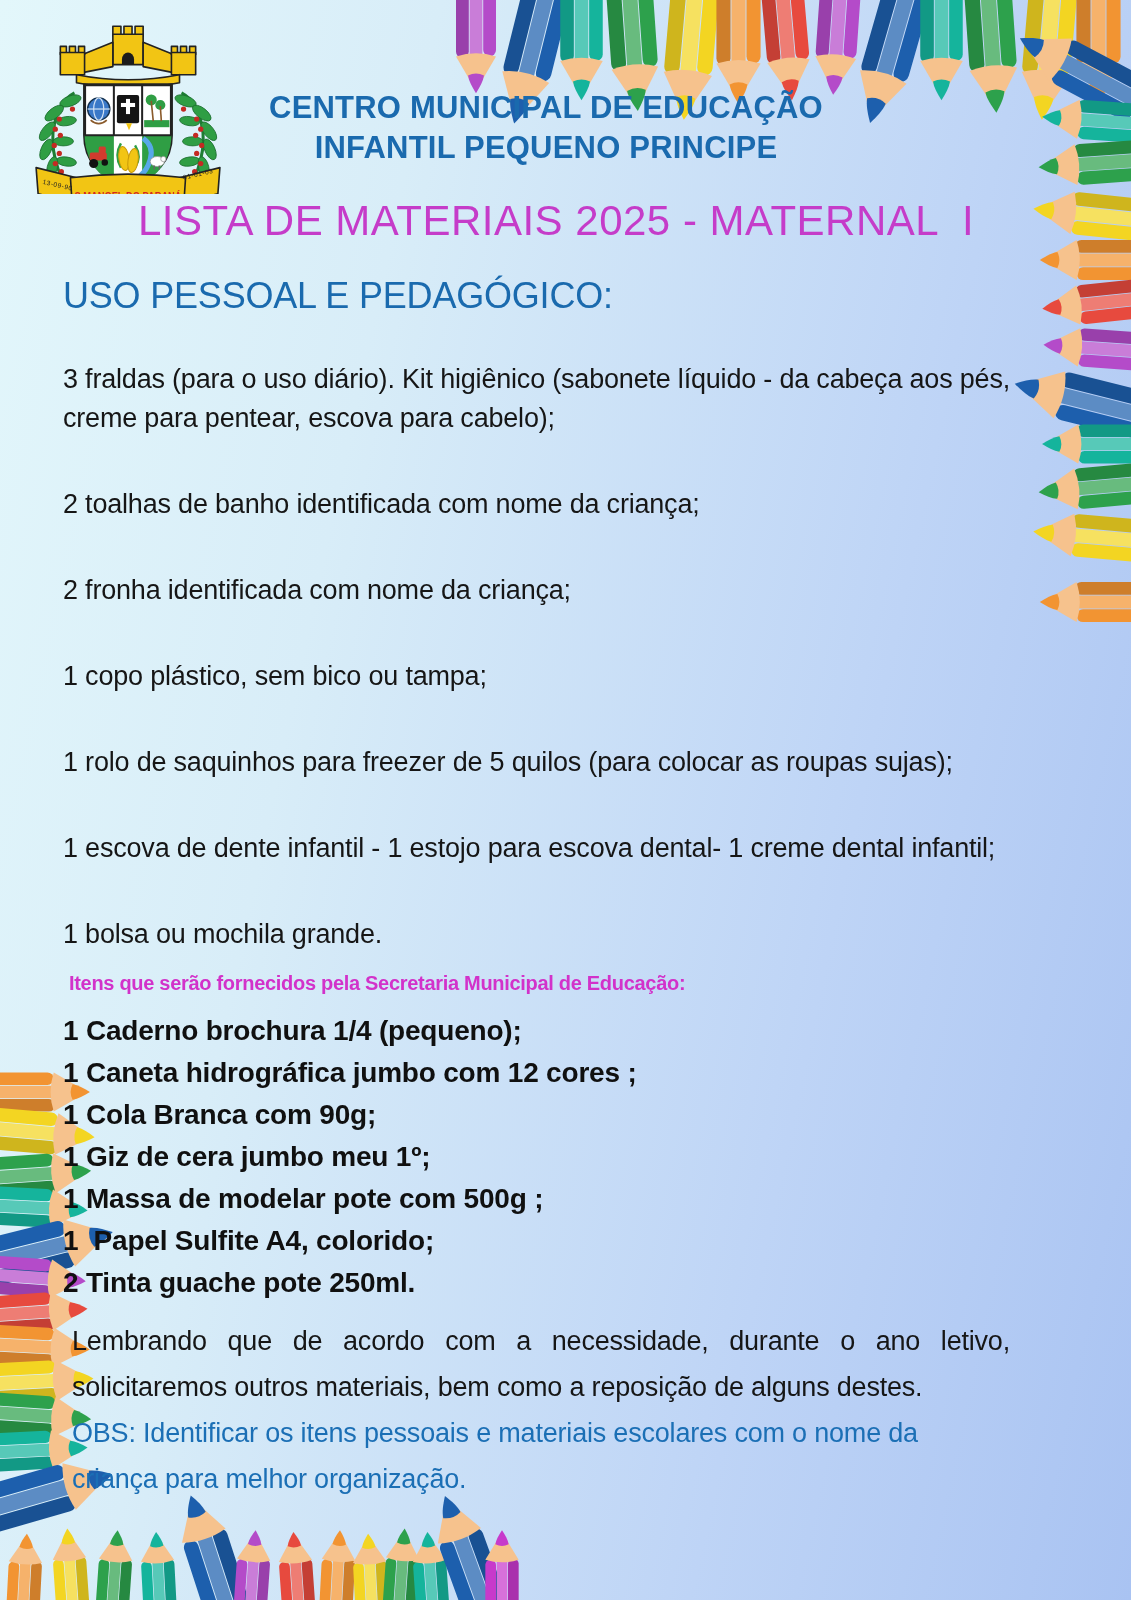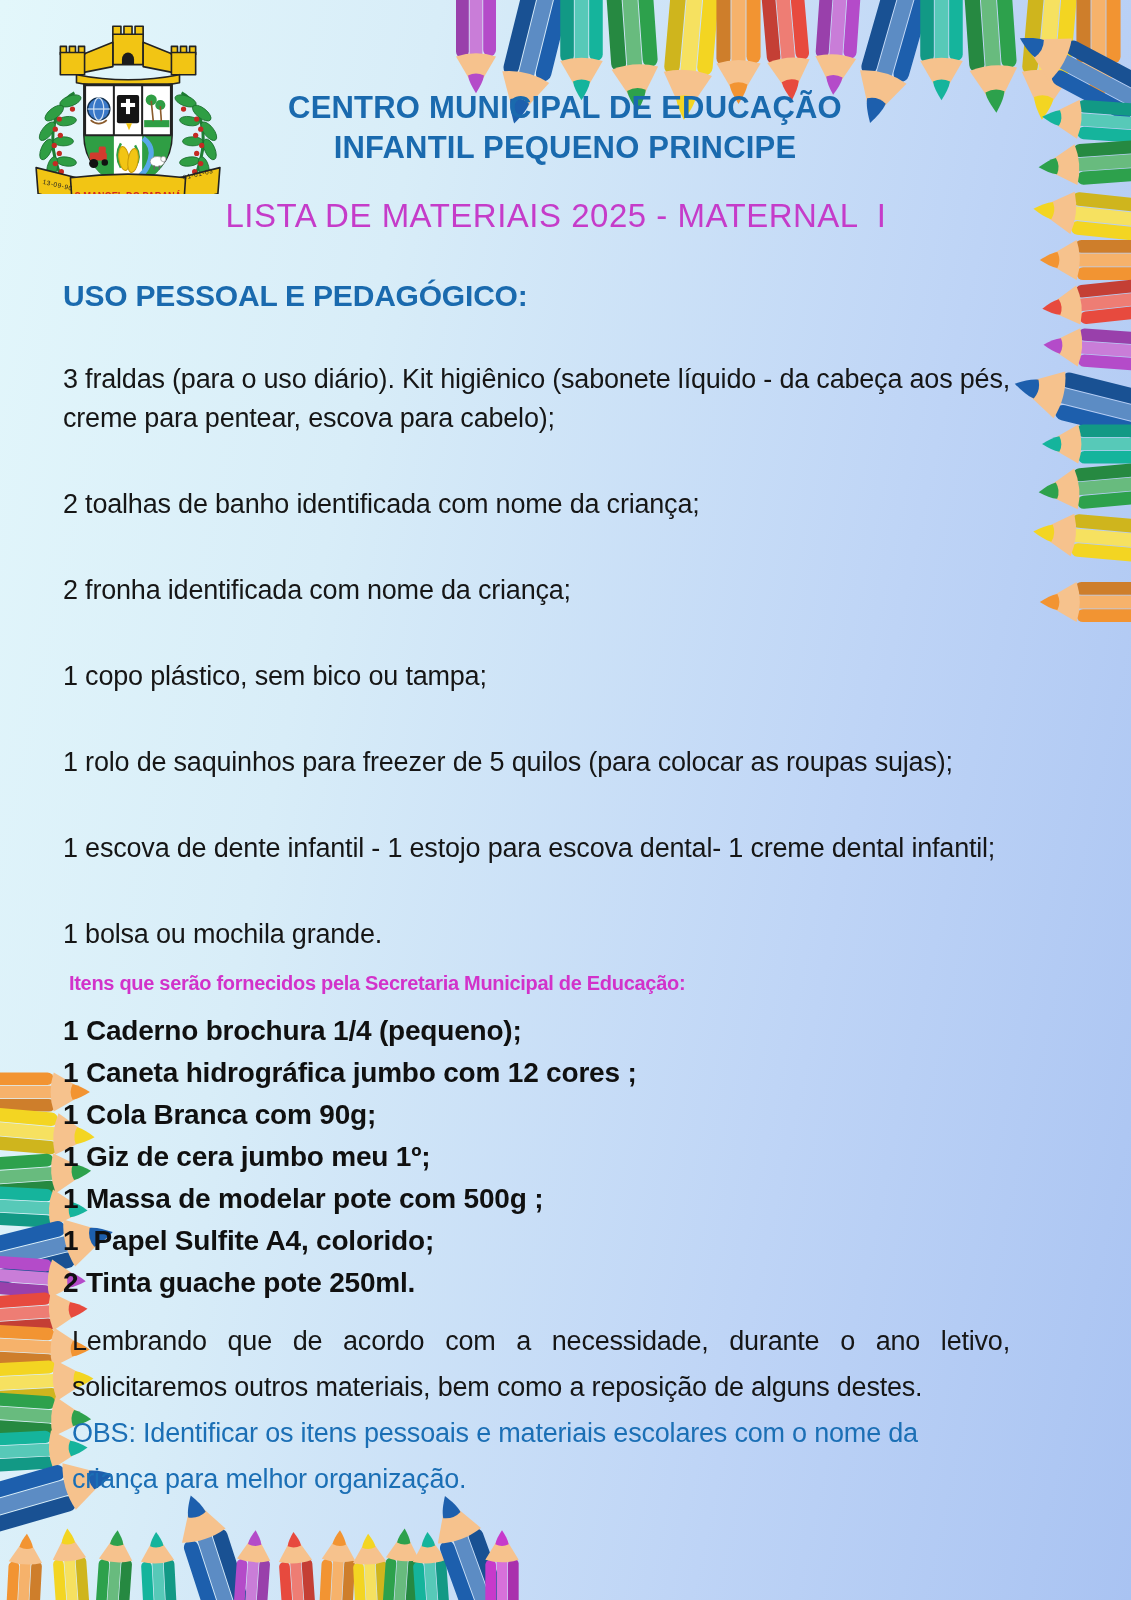--- a/index.html
+++ b/index.html
@@ -2,28 +2,28 @@
 <html><head>
 <meta charset="utf-8">
 <style>
   html,body{margin:0;padding:0;background:#666;}
   .page{
     position:relative;width:1131px;height:1600px;overflow:hidden;margin:0 auto;
     background:linear-gradient(102deg,#e3f7fb 0%,#d8edf8 30%,#bed4f6 70%,#a9c3f2 100%);
     font-family:"Liberation Sans",sans-serif;
   }
   .logo{position:absolute;left:26px;top:20px;width:204px;height:174px;z-index:3;}
-  .header-block{position:absolute;left:165px;top:88px;width:800px;text-align:center;z-index:2;}
+  .header-block{position:absolute;left:146px;top:88px;width:800px;text-align:center;z-index:2;}
   .title-line{font-size:31px;font-weight:bold;line-height:40px;color:#1a6aae;letter-spacing:.2px;}
   .subtitle{
     position:absolute;left:66px;top:197px;width:980px;text-align:center;z-index:2;
-    font-size:33px;font-weight:500;color:#c53cc9;white-space:pre;letter-spacing:.5px;
+    font-size:42px;font-weight:500;color:#c53cc9;white-space:pre;letter-spacing:.5px;
   }
   .content{position:absolute;left:63px;top:279px;width:947px;z-index:2;}
-  .sec-heading{font-size:30px;font-weight:bold;color:#1a6aae;line-height:34px;margin:0 0 6px 0;letter-spacing:-.2px;}
+  .sec-heading{font-size:36px;font-weight:normal;color:#1a6aae;line-height:34px;margin:0 0 6px 0;letter-spacing:-.2px;}
   .body-item{font-size:27px;line-height:39px;color:#161616;text-align:justify;letter-spacing:-.2px;margin-top:47px;}
   .provided-heading{
     font-size:20px;font-weight:bold;color:#d232ca;line-height:42px;margin:8px 0 6px 0;
     padding-left:6px;white-space:nowrap;letter-spacing:-.3px;
   }
   .bold-item{font-size:28px;font-weight:bold;color:#101010;line-height:42px;white-space:pre-wrap;letter-spacing:-.2px;}
   .note{font-size:27px;line-height:46px;color:#161616;text-align:justify;margin-top:14px;padding-left:9px;letter-spacing:-.2px;}
   .obs{font-size:27px;line-height:46px;color:#1b6fb5;padding-left:9px;letter-spacing:-.2px;}
   .pencil{position:absolute;z-index:1;}
   .pencil svg{display:block;width:100%;height:100%;}

